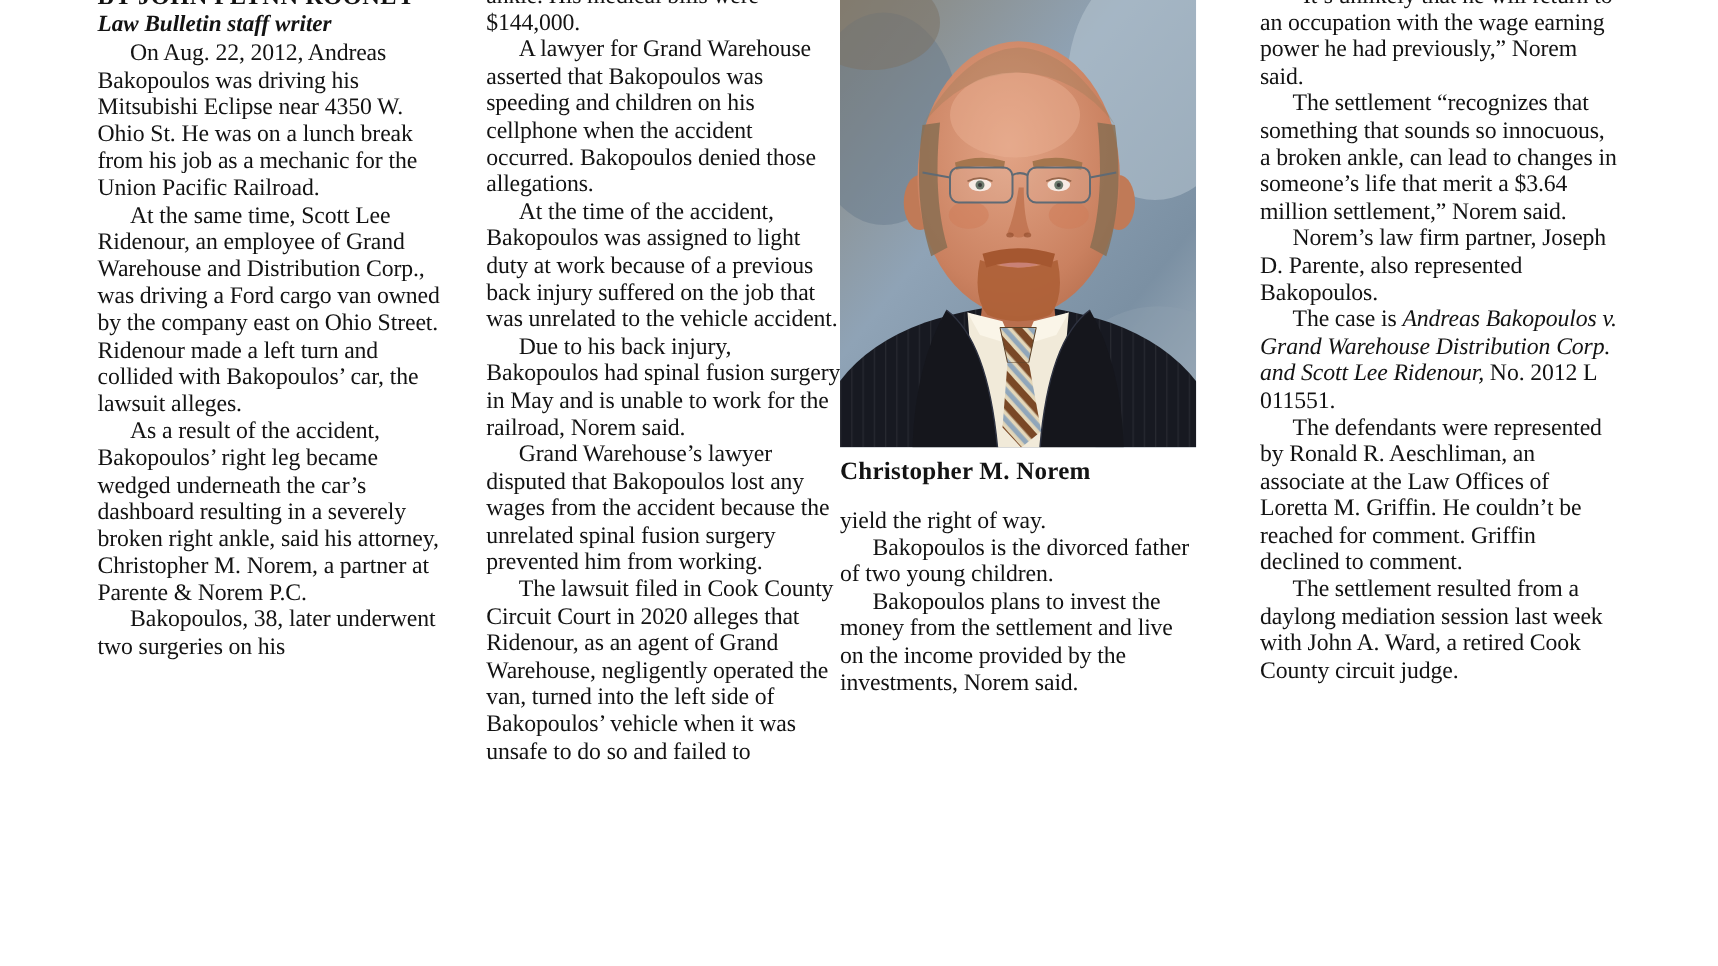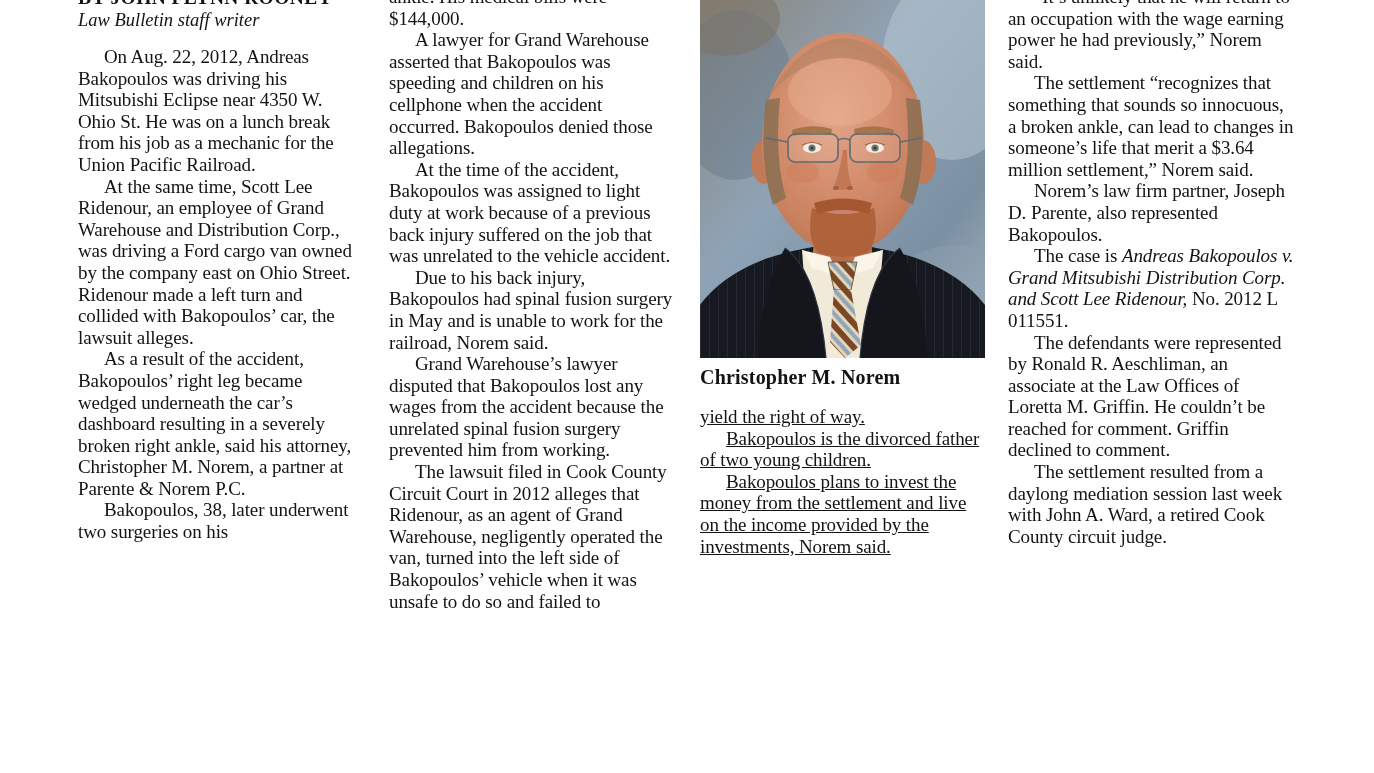--- a/index.html
+++ b/index.html
@@ -21,52 +21,52 @@
     font-size: 19px;
     line-height: 21.6px;
     letter-spacing: -0.1px;
     text-align: left;
   }
   .col p.indent { text-indent: 26px; }
   .italic { font-style: italic; }
 
   #col1 { left: 78px;  top: -13px; width: 284px; }
   #col2 { left: 389px; top: -14px; width: 287px; }
-  #col3 { left: 700px; top: 0;     width: 285px; }
+  #col3 { left: 672px; top: 0;     width: 285px; }
   #col4 { left: 1008px; top: -14px; width: 288px; }
 
   .byline {
     font-weight: bold;
     font-size: 19.5px;
     line-height: 22px;
     letter-spacing: 0.4px;
     white-space: nowrap;
   }
   .byline-sub {
-    font-weight: normal;
+    font-weight: bold;
     font-style: italic;
     font-size: 18.5px;
     line-height: 22px;
-    margin-bottom: 15px;
+    margin-bottom: 1px;
   }
   .photo {
     width: 285px;
     height: 358px;
     display: block;
     overflow: hidden;
   }
   .photo svg { display: block; }
   .caption {
     font-weight: bold;
     font-size: 20px;
     line-height: 24px;
     margin-top: 7px;
     letter-spacing: 0.2px;
   }
-  .col3-text { margin-top: 17px; text-decoration: underline; }
+  .col3-text { margin-top: 17px; }
 </style>
 </head>
 <body>
 
 <div class="col" id="col1">
   <div class="byline">BY JOHN FLYNN ROONEY</div>
   <div class="byline-sub">Law Bulletin staff writer</div>
   <div class="blocks">
       <p class="indent"><span>On Aug. 22, 2012, Andreas Bakopoulos was driving his Mitsubishi Eclipse near 4350 W. Ohio St. He was on a lunch break from his job as a mechanic for the Union Pacific Railroad.</span></p>
       <p class="indent"><span>At the same time, Scott Lee Ridenour, an employee of Grand Warehouse and Distribution Corp., was driving a Ford cargo van owned by the company east on Ohio Street. Ridenour made a left turn and collided with Bakopoulos’ car, the lawsuit alleges.</span></p>
@@ -74,21 +74,21 @@
       <p class="indent"><span>Bakopoulos, 38, later underwent two surgeries on his</span></p>
     </div>
 </div>
 
 <div class="col" id="col2">
     <p class=""><span>ankle. His medical bills were $144,000.</span></p>
     <p class="indent"><span>A lawyer for Grand Warehouse asserted that Bakopoulos was speeding and children on his cellphone when the accident occurred. Bakopoulos denied those allegations.</span></p>
     <p class="indent"><span>At the time of the accident, Bakopoulos was assigned to light duty at work because of a previous back injury suffered on the job that was unrelated to the vehicle accident.</span></p>
     <p class="indent"><span>Due to his back injury, Bakopoulos had spinal fusion surgery in May and is unable to work for the railroad, Norem said.</span></p>
     <p class="indent"><span>Grand Warehouse’s lawyer disputed that Bakopoulos lost any wages from the accident because the unrelated spinal fusion surgery prevented him from working.</span></p>
-    <p class="indent"><span>The lawsuit filed in Cook County Circuit Court in 2012 alleges that Ridenour, as an agent of Grand Warehouse, negligently operated the van, turned into the left side of Bakopoulos’ vehicle when it was unsafe to do so and failed to</span></p>
+    <p class="indent"><span>The lawsuit filed in Cook County Circuit Court in 2020 alleges that Ridenour, as an agent of Grand Warehouse, negligently operated the van, turned into the left side of Bakopoulos’ vehicle when it was unsafe to do so and failed to</span></p>
   </div>
 
 <div class="col" id="col3">
   <div class="photo">
     <svg viewBox="0 0 285 358" width="285" height="358">
       <defs>
         <linearGradient id="bgGrad" x1="0" y1="0" x2="1" y2="1">
           <stop offset="0" stop-color="#8a8578"></stop>
           <stop offset="0.4" stop-color="#8fa3b6"></stop>
           <stop offset="0.75" stop-color="#7b90a3"></stop>
@@ -177,16 +177,16 @@
       <p class=""><span>yield the right of way.</span></p>
       <p class="indent"><span>Bakopoulos is the divorced father of two young children.</span></p>
       <p class="indent"><span>Bakopoulos plans to invest the money from the settlement and live on the income provided by the investments, Norem said.</span></p>
     </div>
 </div>
 
 <div class="col" id="col4">
     <p class="indent"><span>“It’s unlikely that he will return to an occupation with the wage earning power he had previously,” Norem said.</span></p>
     <p class="indent"><span>The settlement “recognizes that something that sounds so innocuous, a broken ankle, can lead to changes in someone’s life that merit a $3.64 million settlement,” Norem said.</span></p>
     <p class="indent"><span>Norem’s law firm partner, Joseph D. Parente, also represented Bakopoulos.</span></p>
-    <p class="indent"><span>The case is </span><span class="italic">Andreas Bakopoulos v. Grand Mitsubishi Distribution Corp. and Scott Lee Ridenour,</span><span> No. 2012 L 011551.</span></p>
+    <p class="indent"><span>The case is </span><span class="italic">Andreas Bakopoulos v. Grand Warehouse Distribution Corp. and Scott Lee Ridenour,</span><span> No. 2012 L 011551.</span></p>
     <p class="indent"><span>The defendants were represented by Ronald R. Aeschliman, an associate at the Law Offices of Loretta M. Griffin. He couldn’t be reached for comment. Griffin declined to comment.</span></p>
     <p class="indent"><span>The settlement resulted from a daylong mediation session last week with John A. Ward, a retired Cook County circuit judge.</span></p>
   </div>
 
 </body></html>

